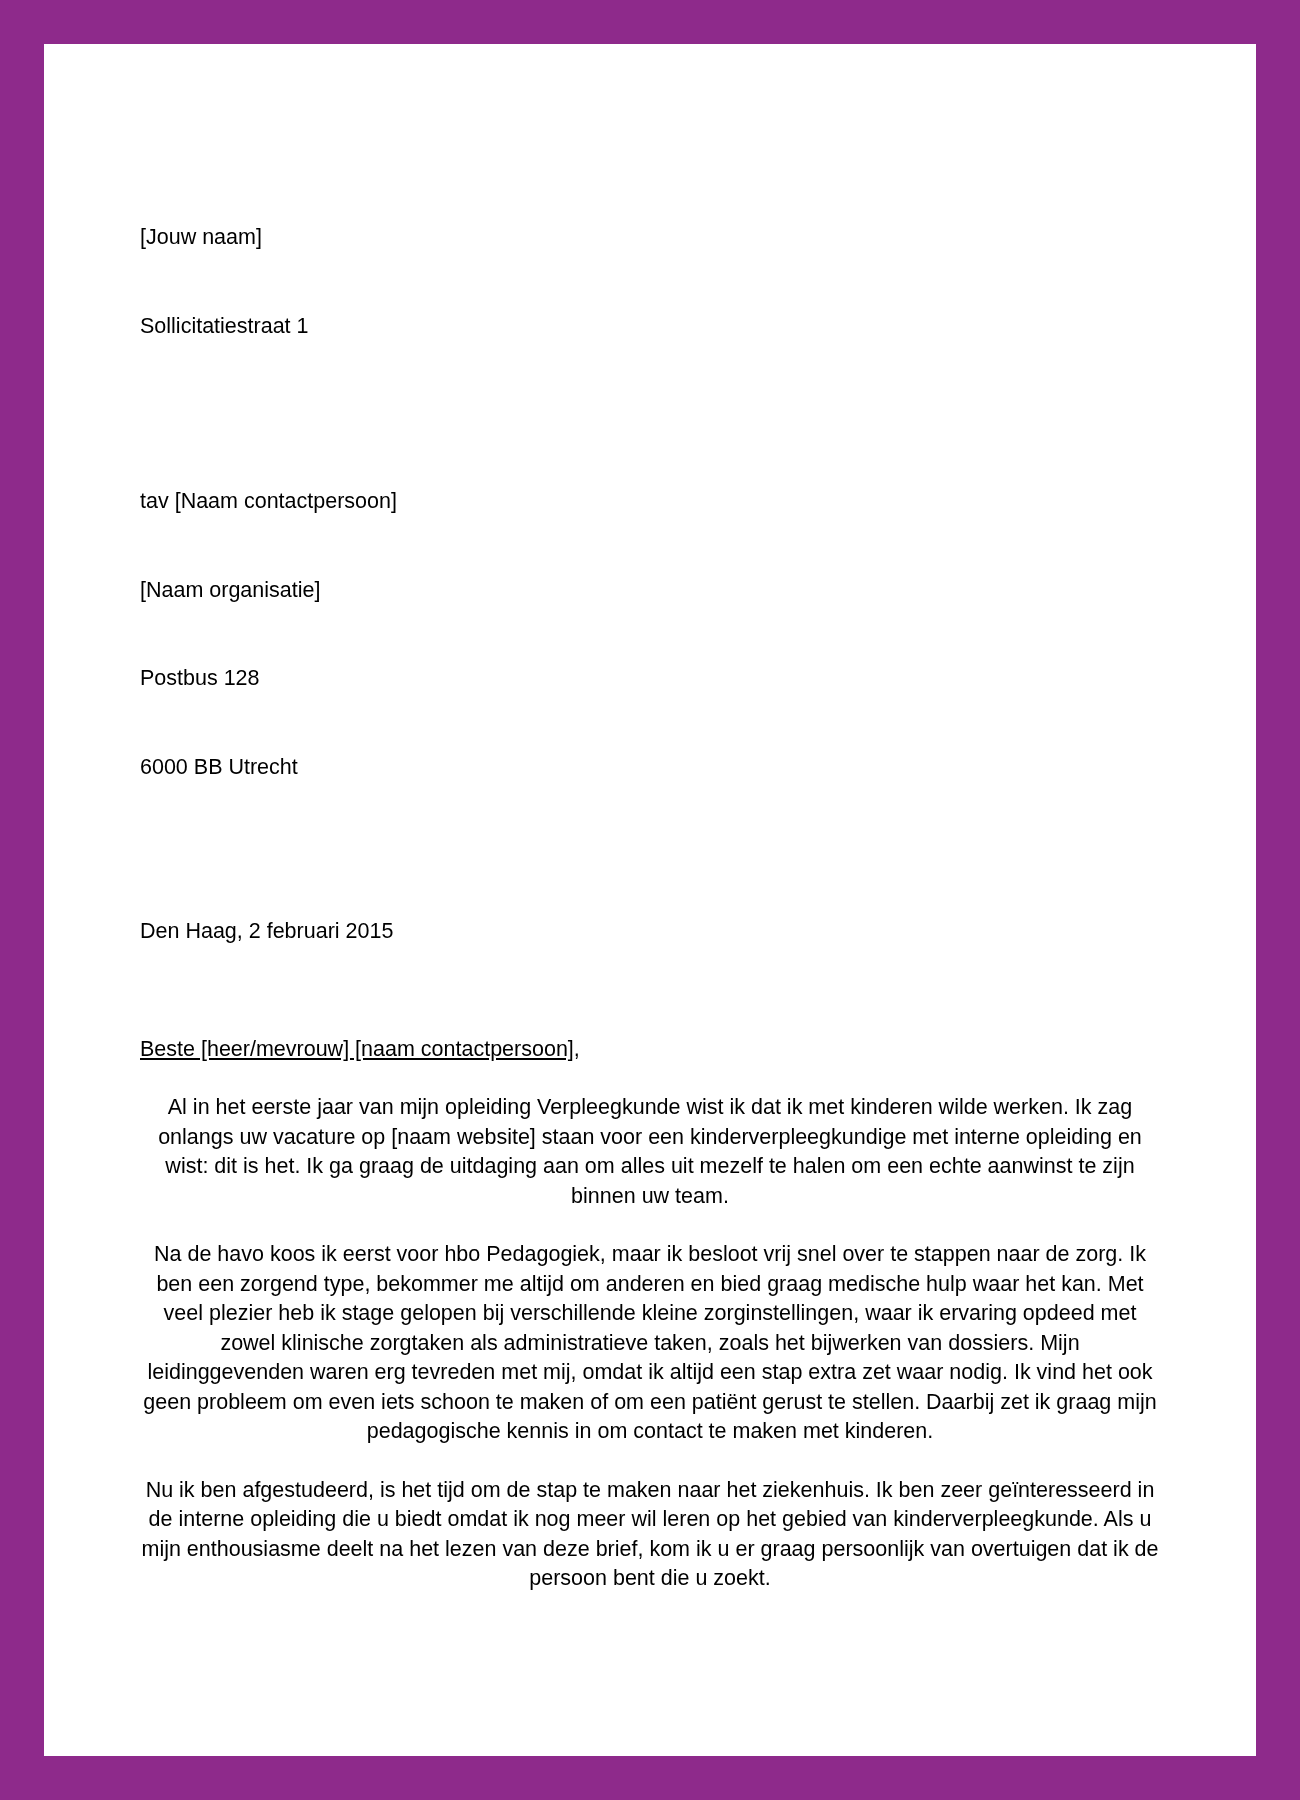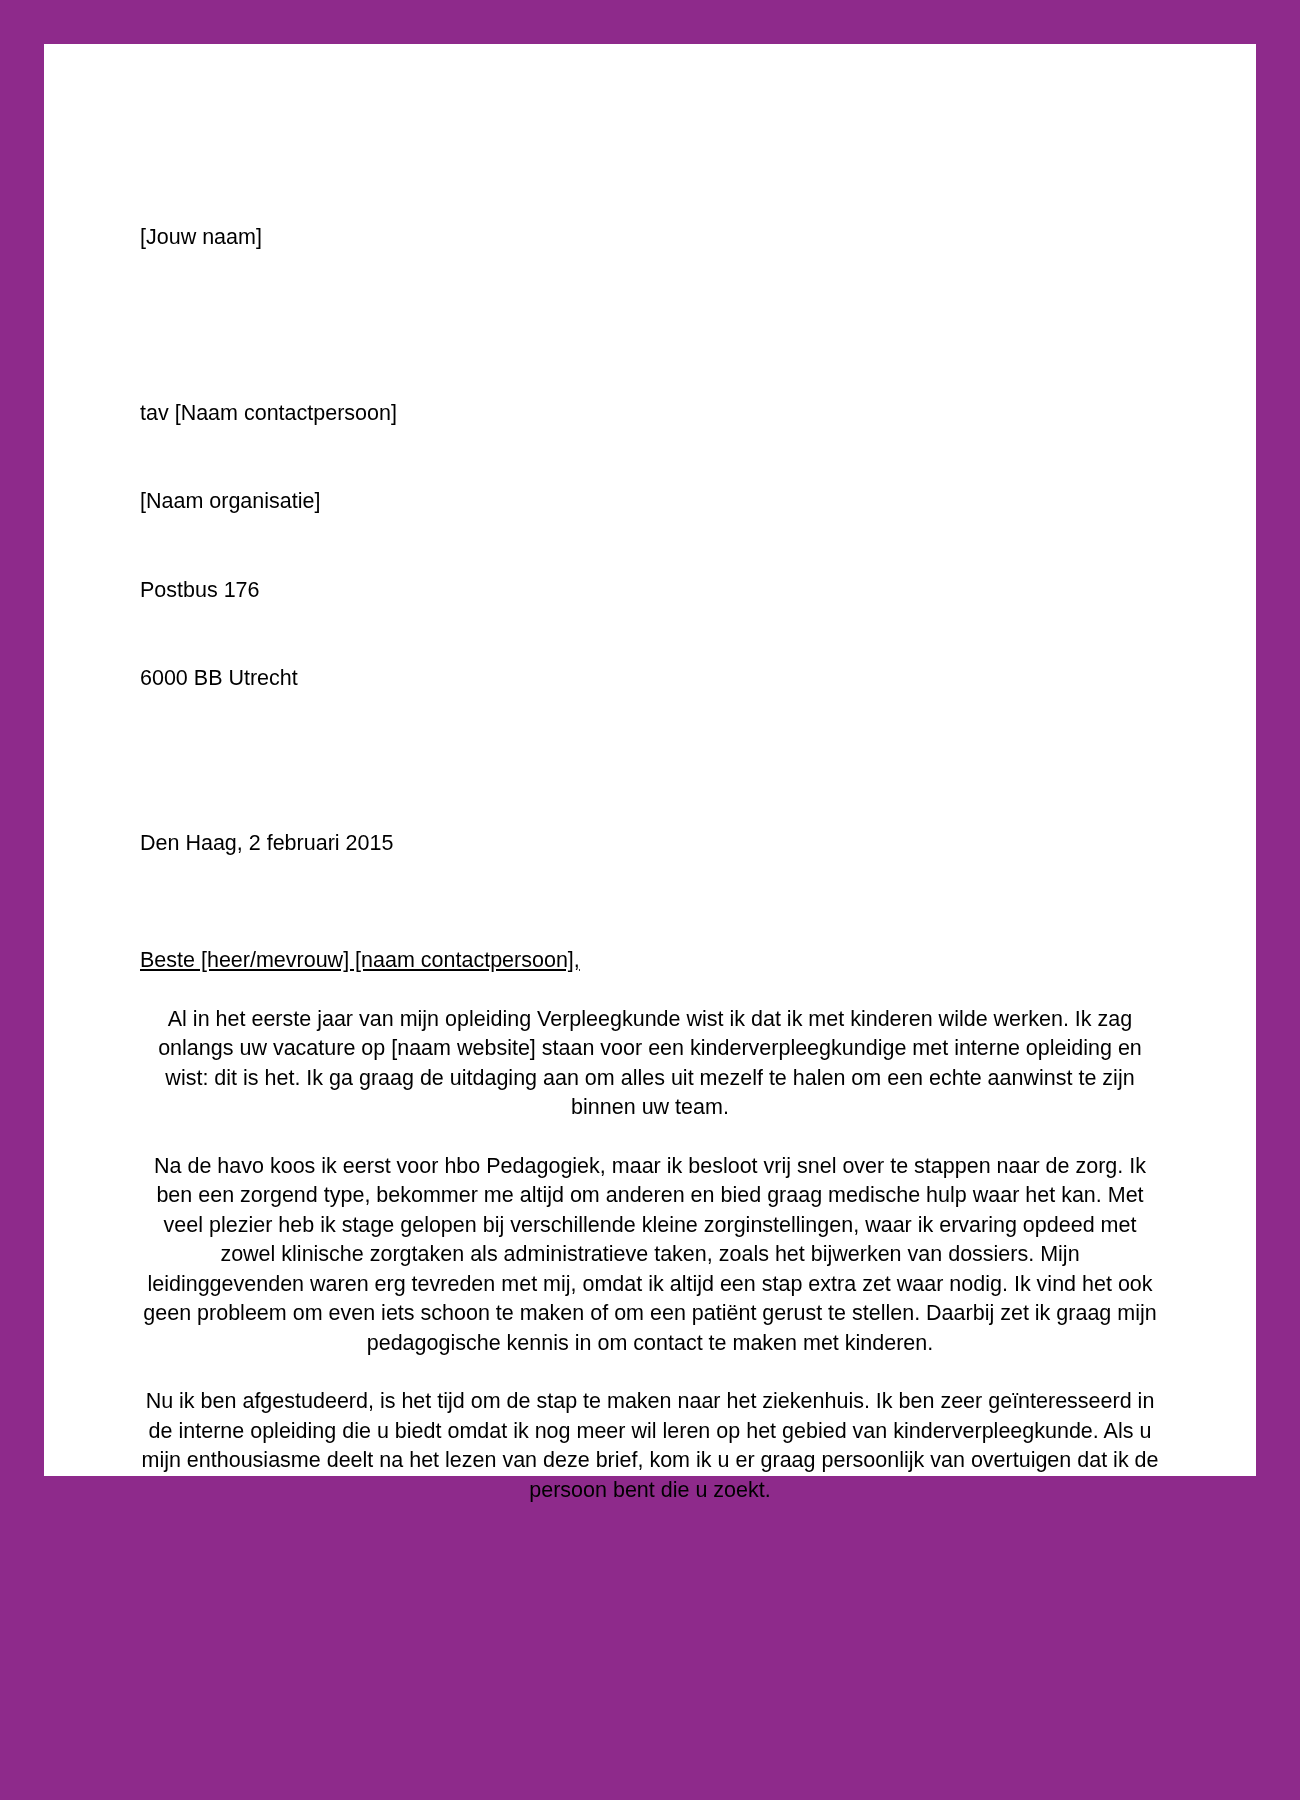--- a/index.html
+++ b/index.html
@@ -11,21 +11,21 @@
     height: 1800px;
     background: #8e2a8b;
     font-family: "Liberation Sans", sans-serif;
     overflow: hidden;
   }
   .page-frame {
     position: absolute;
     left: 44px;
     top: 44px;
     width: 1212px;
-    height: 1432px;
+    height: 1712px;
     background: #ffffff;
   }
   .letter {
     position: absolute;
     left: 96px;
     top: 120px;
     width: 1020px;
   }
   .block {
     font-size: 21.5px;
@@ -59,26 +59,27 @@
   }
 </style>
 </head>
 <body>
 
 <div class="page-frame">
   <div class="letter">
 
     <div class="block sender-block">
       <div>[Jouw naam]</div>
+      <div>Sollicitatiestraat 1</div>
     </div>
 
     <div class="block recipient-block">
       <div>tav [Naam contactpersoon]</div>
       <div>[Naam organisatie]</div>
-      <div>Postbus 176</div>
+      <div>Postbus 128</div>
       <div>6000 BB Utrecht</div>
     </div>
 
     <div class="block dateline">Den Haag, 2 februari 2015</div>
 
     <div class="block salutation">Beste [heer/mevrouw] [naam contactpersoon],</div>
 
     <p class="para">Al in het eerste jaar van mijn opleiding Verpleegkunde wist ik dat ik met kinderen wilde werken. Ik zag onlangs uw vacature op [naam website] staan voor een kinderverpleegkundige met interne opleiding en wist: dit is het. Ik ga graag de uitdaging aan om alles uit mezelf te halen om een echte aanwinst te zijn binnen uw team.</p>
     <p class="para">Na de havo koos ik eerst voor hbo Pedagogiek, maar ik besloot vrij snel over te stappen naar de zorg. Ik ben een zorgend type, bekommer me altijd om anderen en bied graag medische hulp waar het kan. Met veel plezier heb ik stage gelopen bij verschillende kleine zorginstellingen, waar ik ervaring opdeed met zowel klinische zorgtaken als administratieve taken, zoals het bijwerken van dossiers. Mijn leidinggevenden waren erg tevreden met mij, omdat ik altijd een stap extra zet waar nodig. Ik vind het ook geen probleem om even iets schoon te maken of om een patiënt gerust te stellen. Daarbij zet ik graag mijn pedagogische kennis in om contact te maken met kinderen.</p>
     <p class="para">Nu ik ben afgestudeerd, is het tijd om de stap te maken naar het ziekenhuis. Ik ben zeer geïnteresseerd in de interne opleiding die u biedt omdat ik nog meer wil leren op het gebied van kinderverpleegkunde. Als u mijn enthousiasme deelt na het lezen van deze brief, kom ik u er graag persoonlijk van overtuigen dat ik de persoon bent die u zoekt.</p>

